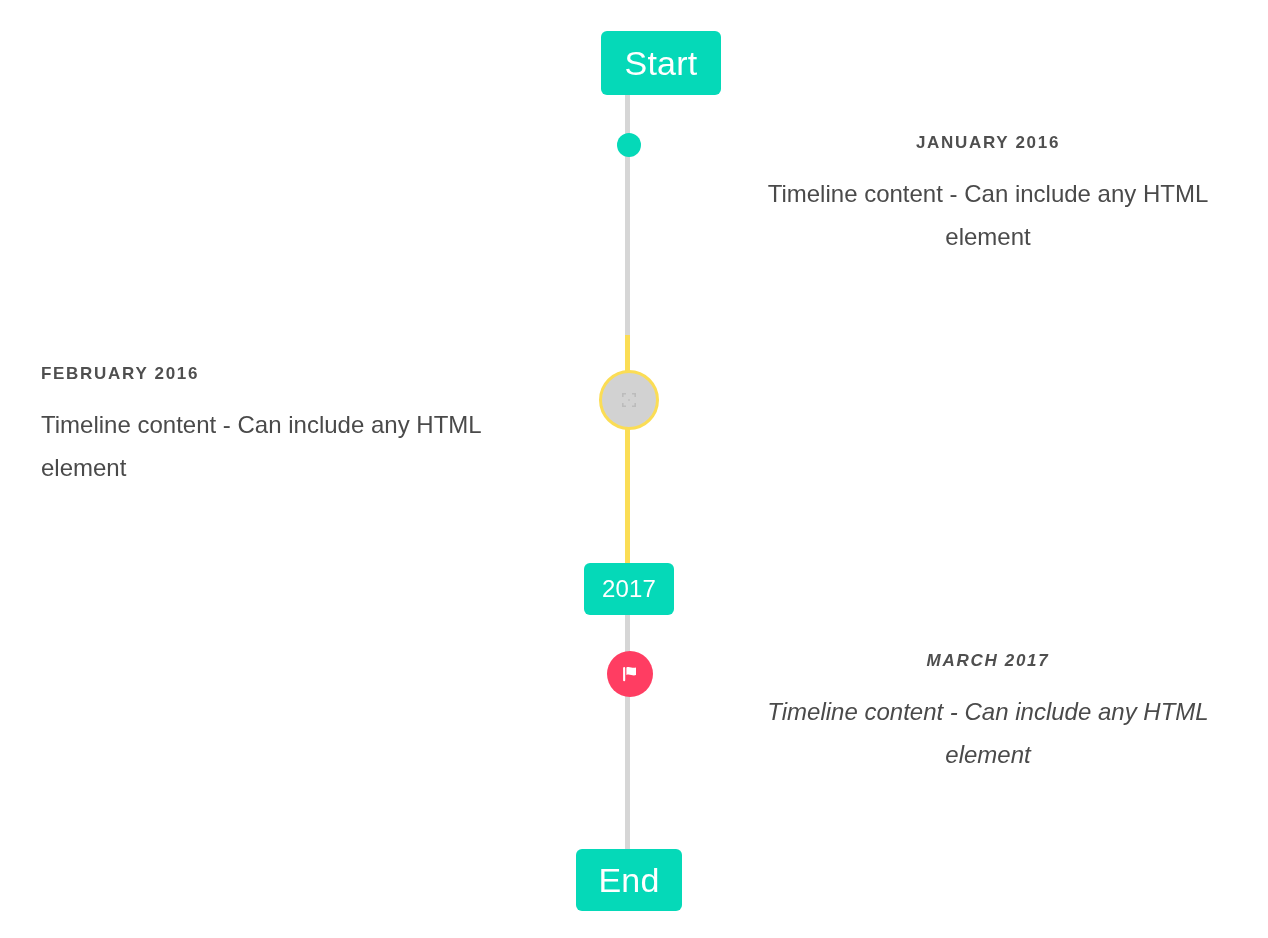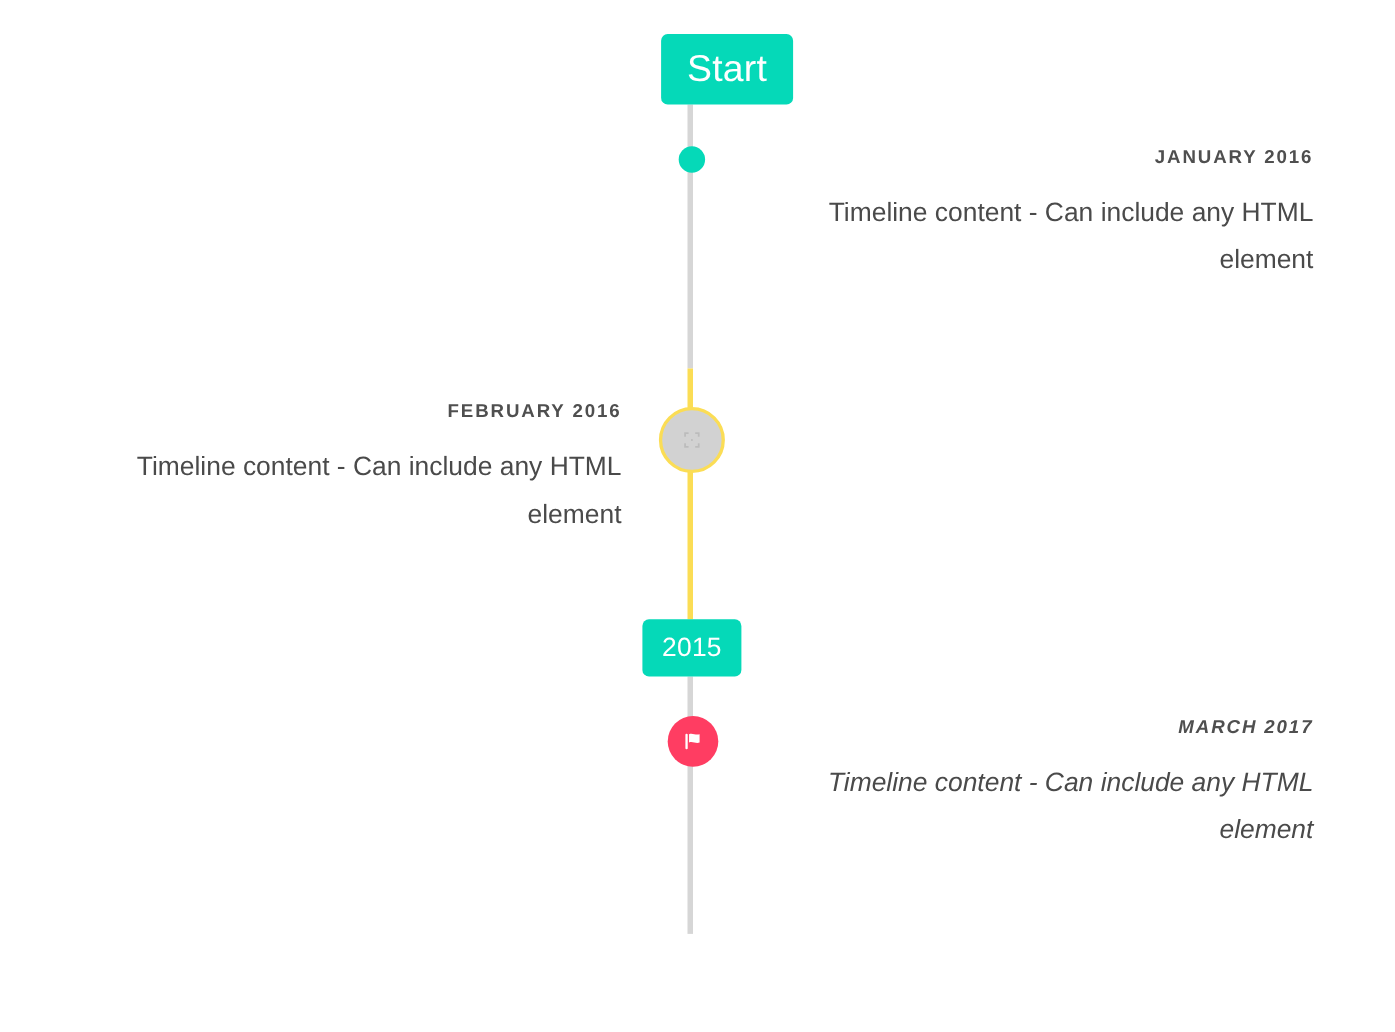--- a/index.html
+++ b/index.html
@@ -93,22 +93,22 @@
   .flag-glyph {
     width: 24px; height: 24px;
     display: block;
   }
 
   
   .entry {
     position: absolute;
     width: 524px;
   }
-  .entry.right { left: 670px; text-align: right; }
-  .entry.left  { left: 41px;  text-align: right; }
+  .entry.right { left: 726px; text-align: center; }
+  .entry.left  { left: 41px;  }
 
   .entry-date {
     font-size: 17px;
     font-weight: 700;
     letter-spacing: 1.7px;
     color: #4f4f4f;
     text-transform: uppercase;
     margin: 0 0 22px 0;
     line-height: 1;
   }
@@ -150,27 +150,28 @@
       <path d="M2 16 h4 v-1.6 H3.6 V12 H2 Z" fill="currentColor"></path>
       <path d="M16 16 h-4 v-1.6 h2.4 V12 H16 Z" fill="currentColor"></path>
       <rect x="8.2" y="8.2" width="1.6" height="1.6" fill="currentColor"></rect>
     </svg>
   </div>
   <div class="entry left e-feb">
     <div class="entry-date">FEBRUARY 2016</div>
     <div class="entry-body">Timeline content - Can include any HTML element</div>
   </div>
 
-  <div class="cap cap-mid">2015</div>
+  <div class="cap cap-mid">2017</div>
 
   <div class="marker marker-flag">
     <svg class="flag-glyph" viewBox="0 0 24 24" aria-hidden="true">
       <rect x="5.1" y="5" width="2.1" height="14.2" rx="1" fill="#ffffff"></rect>
       <path d="M8.4 5.4 c3.2-1.5 6.4 1.5 9.6 0 v7.6 c-3.2 1.5-6.4-1.5-9.6 0 Z" fill="#ffffff"></path>
     </svg>
   </div>
   <div class="entry right e-mar">
     <div class="entry-date">MARCH 2017</div>
     <div class="entry-body">Timeline content - Can include any HTML element</div>
   </div>
 
+  <div class="cap cap-end">End</div>
 
 </div>
 
 </body></html>

